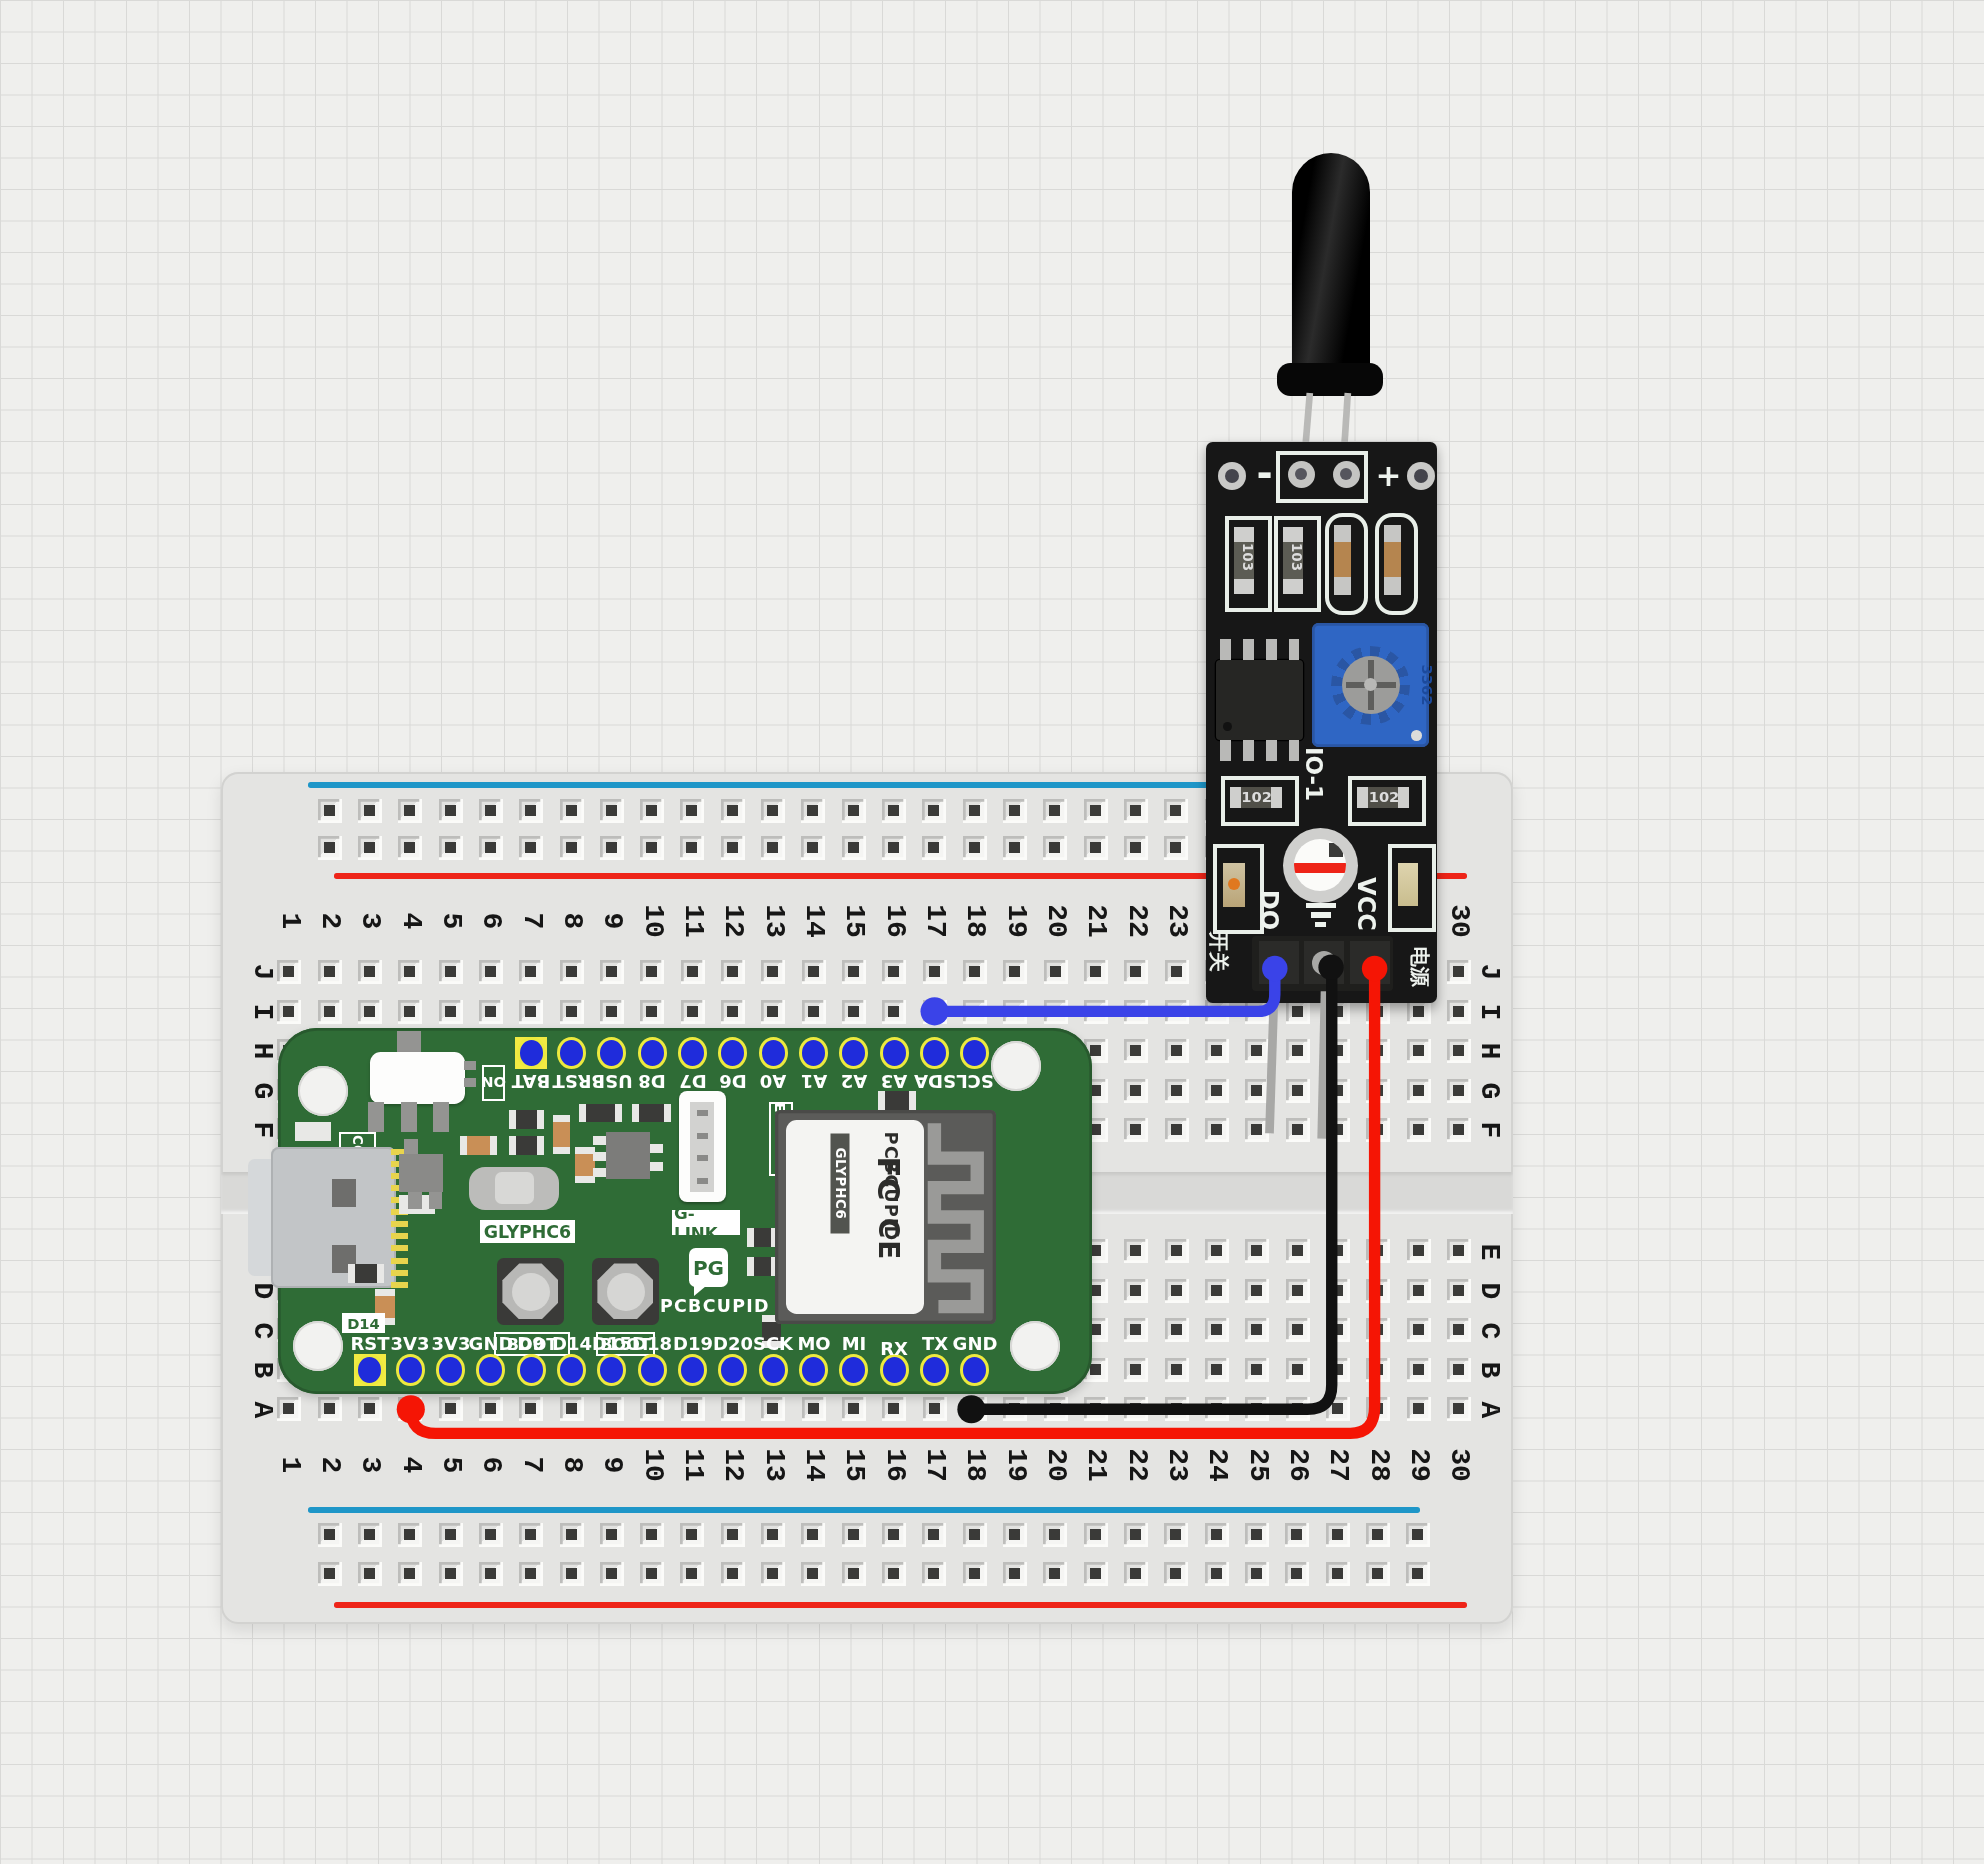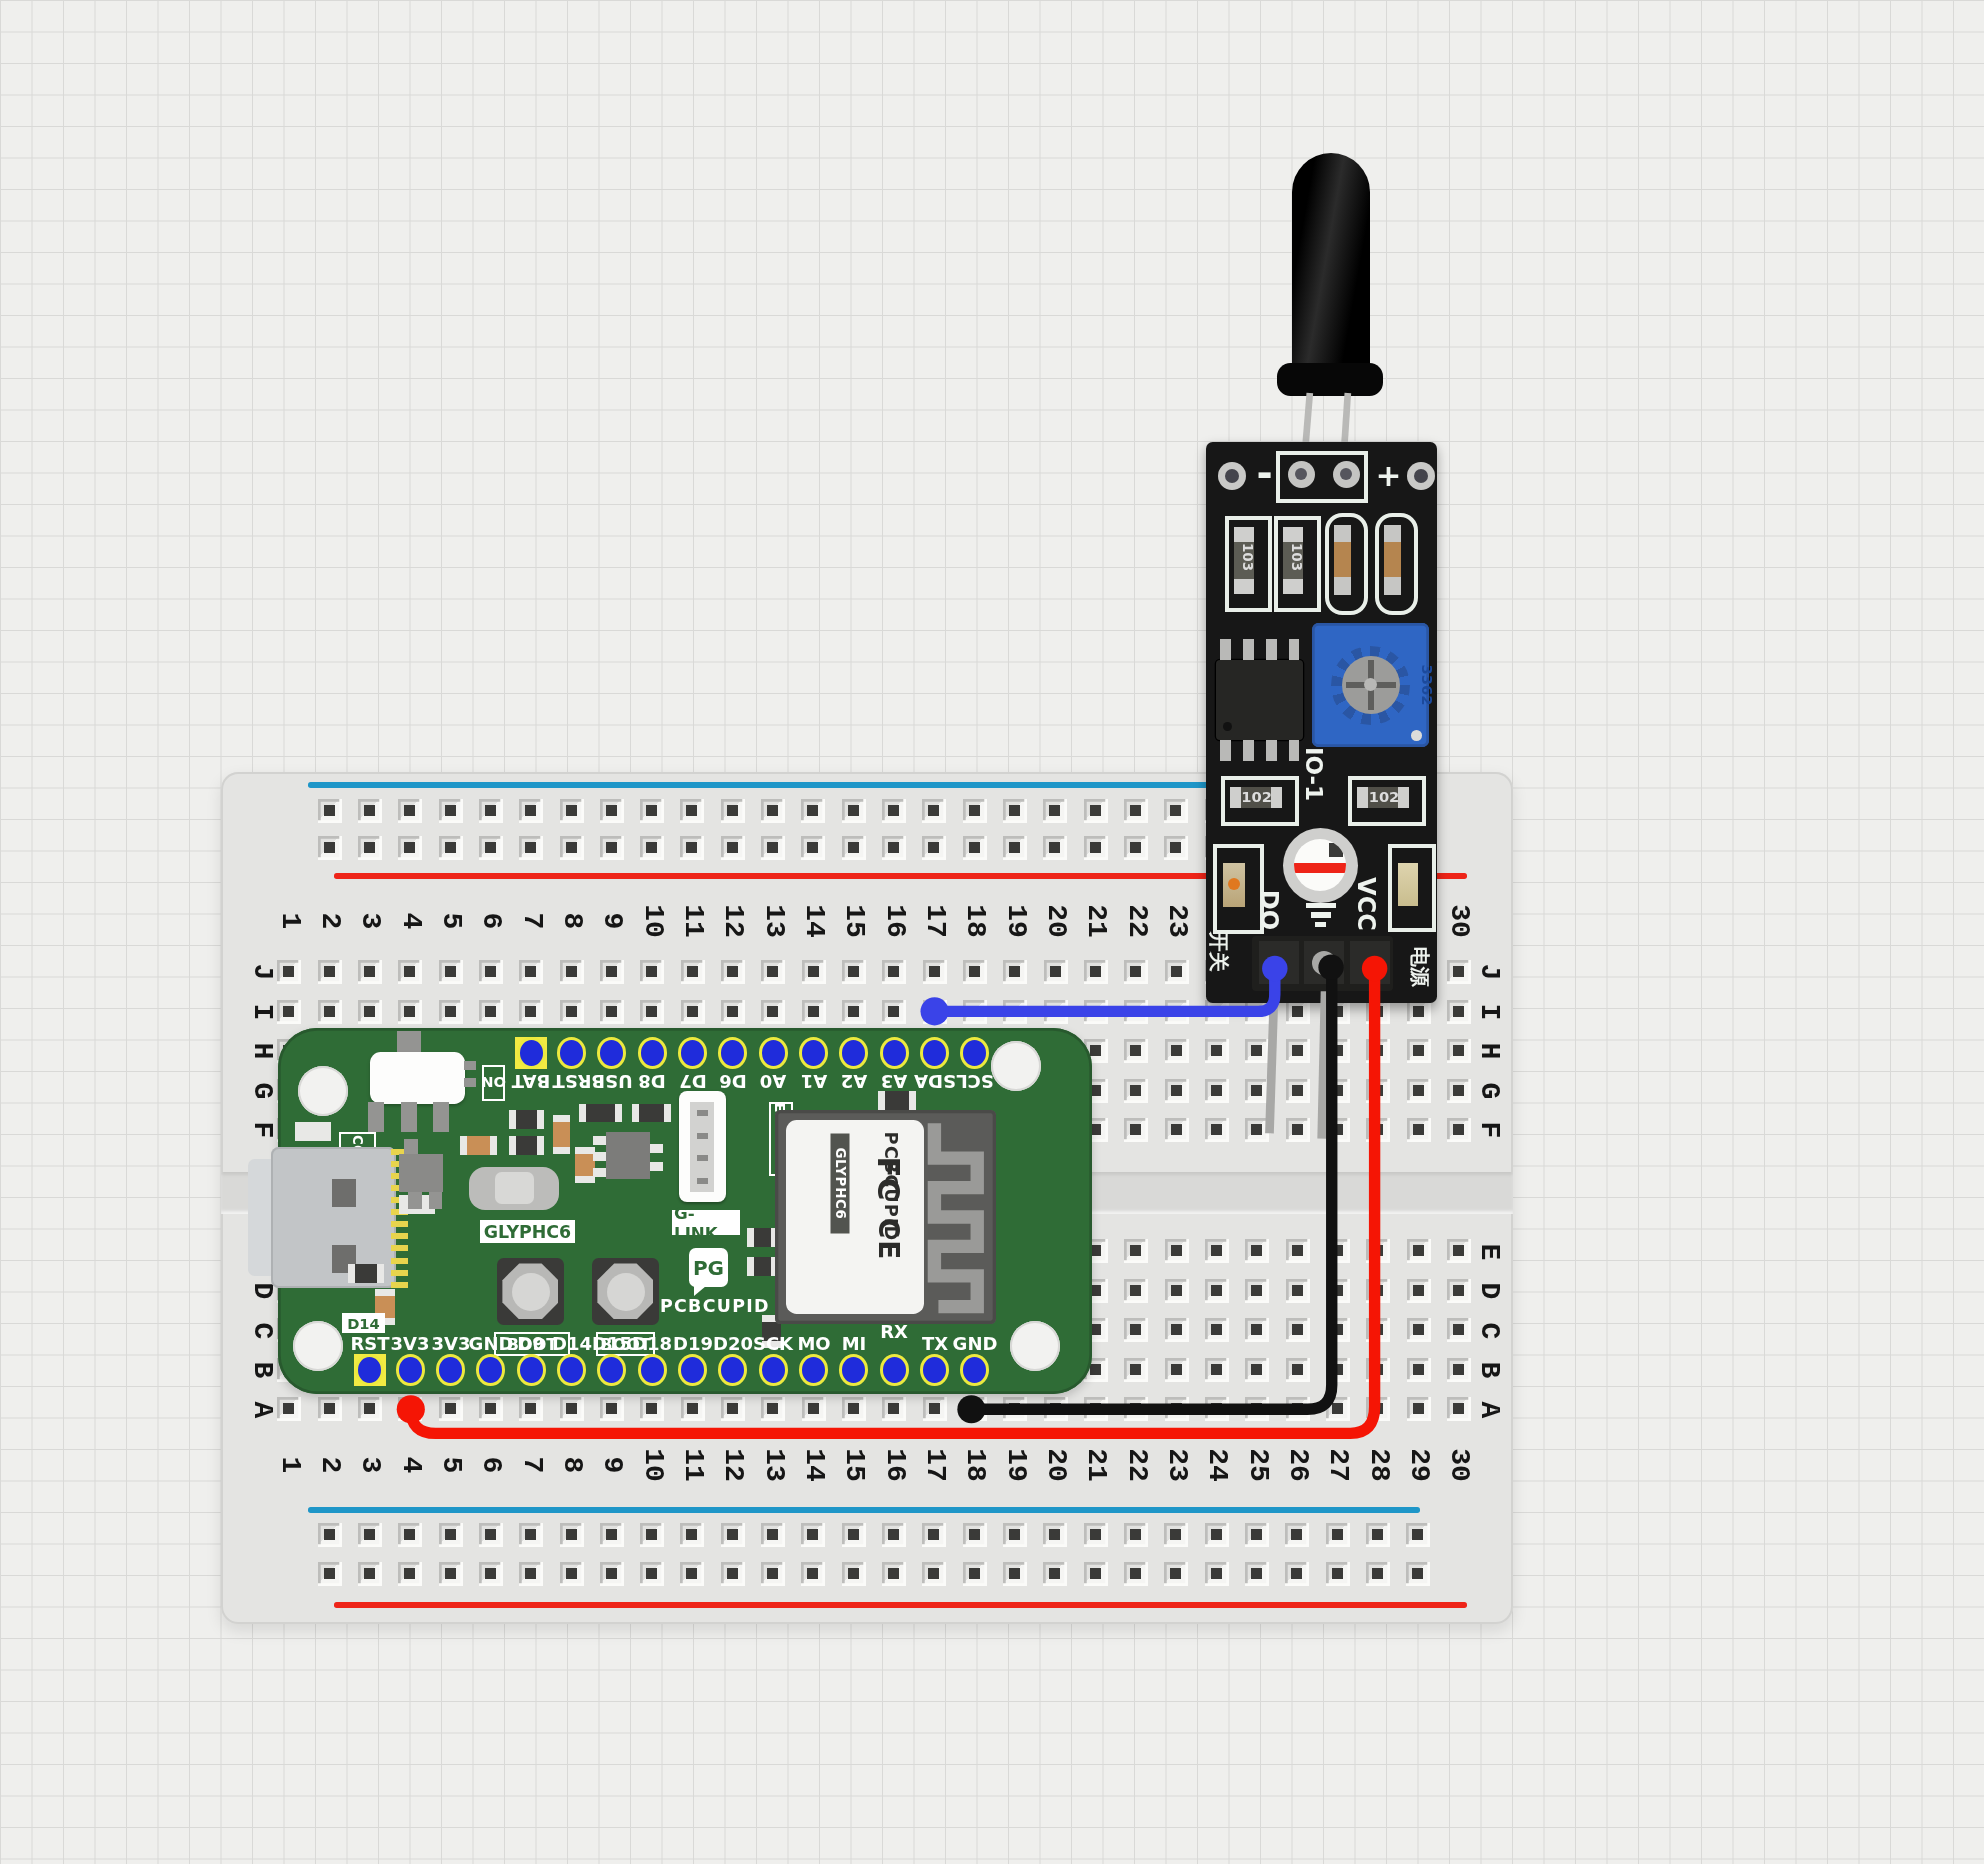--- a/index.html
+++ b/index.html
@@ -1585,21 +1585,21 @@
       <div class="abs pinlabel" style="left:415px;top:305px">D19</div>
       <div class="abs pin" style="left:440px;top:326px"></div>
       <div class="abs pinlabel" style="left:455px;top:305px">D20</div>
       <div class="abs pin" style="left:481px;top:326px"></div>
       <div class="abs pinlabel" style="left:495px;top:305px">SCK</div>
       <div class="abs pin" style="left:521px;top:326px"></div>
       <div class="abs pinlabel" style="left:536px;top:305px">MO</div>
       <div class="abs pin" style="left:561px;top:326px"></div>
       <div class="abs pinlabel" style="left:576px;top:305px">MI</div>
       <div class="abs pin" style="left:602px;top:326px"></div>
-      <div class="abs pinlabel" style="left:616px;top:293px">RX</div>
+      <div class="abs pinlabel" style="left:616px;top:310px">RX</div>
       <div class="abs pin" style="left:642px;top:326px"></div>
       <div class="abs pinlabel" style="left:657px;top:305px">TX</div>
       <div class="abs pin" style="left:682px;top:326px"></div>
       <div class="abs pinlabel" style="left:697px;top:305px">GND</div>
     </div>
 </div>
 
 <div class="abs" style="left:0;top:0">
 
   <div class="abs" style="left:1292px;top:153px;width:78px;height:221px;background:linear-gradient(100deg,#000 20%,#2b2b2b 45%,#000 75%);border-radius:39px 39px 4px 4px"></div>

